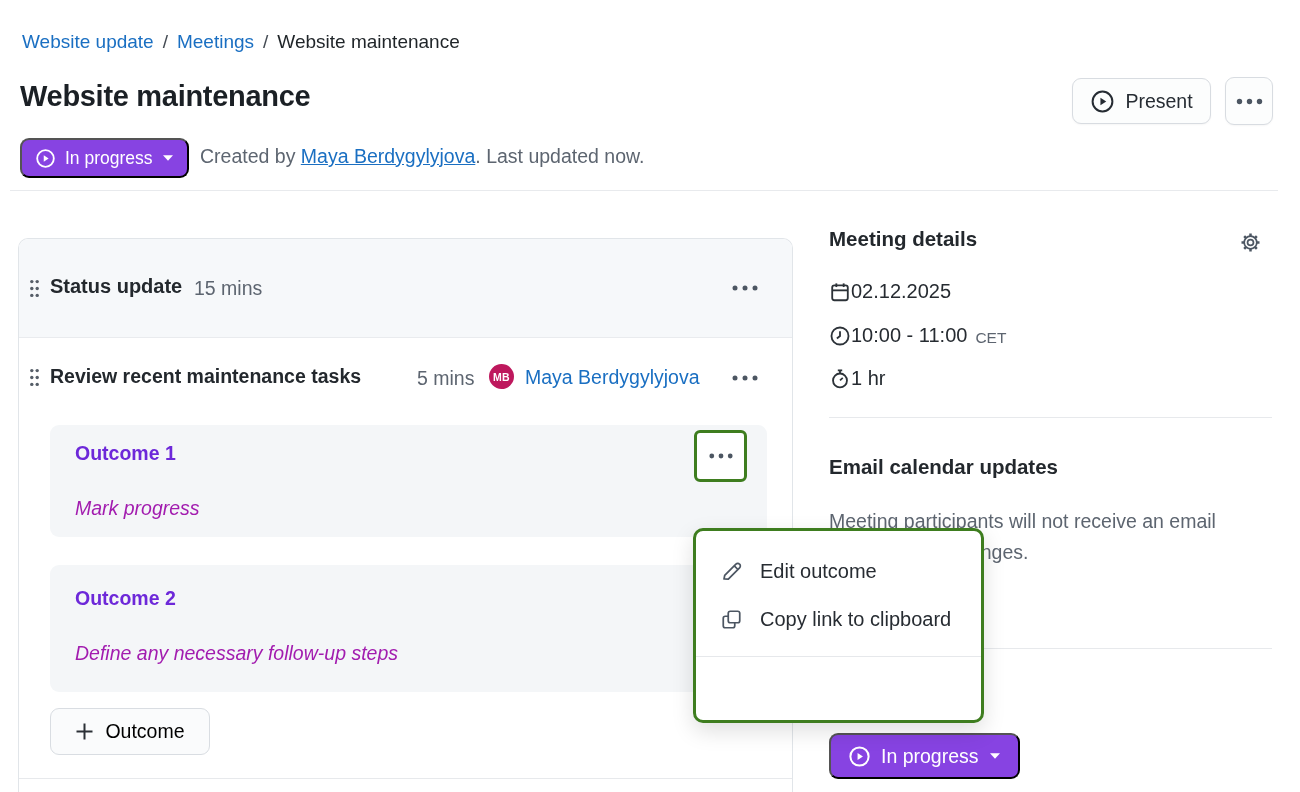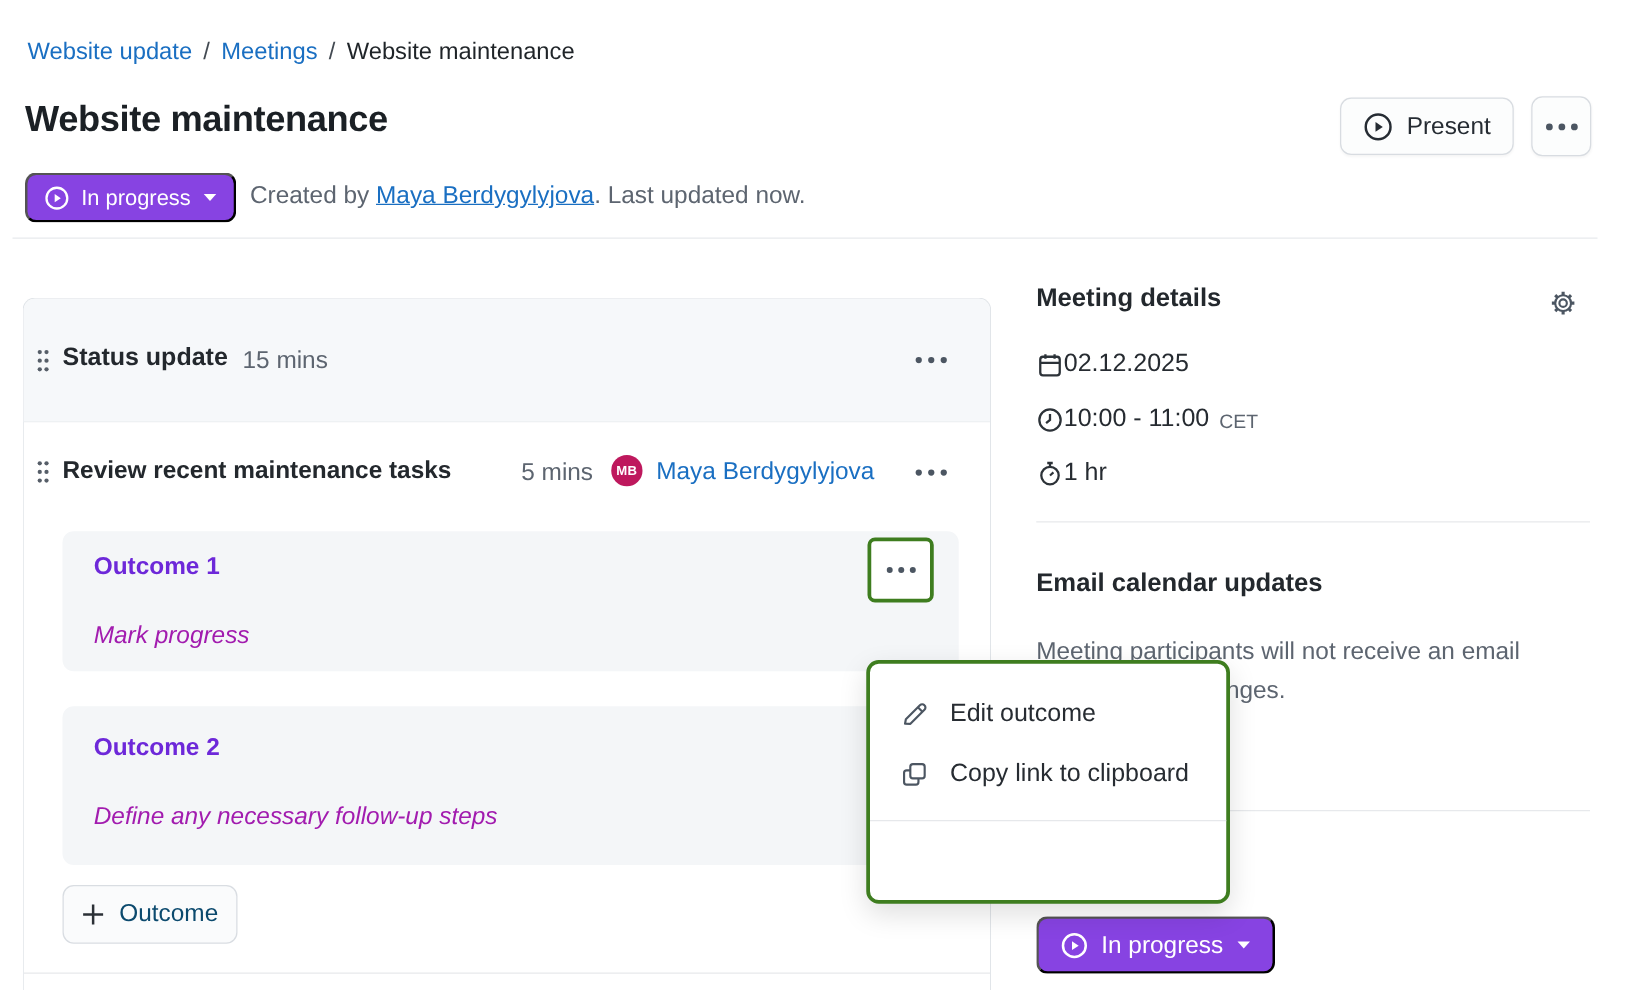--- a/index.html
+++ b/index.html
@@ -48,23 +48,23 @@
 
   .outcome-card { left:31px; width:717px; background:#f4f6f8; border-radius:9px; cursor:text; }
   .outcome-1 { top:186px; height:112px; }
   .outcome-2 { top:326px; height:127px; }
   .outcome-title { position:absolute; left:25px; font-size:19.5px; font-weight:700; color:#6d28d9; }
   .outcome-desc  { position:absolute; left:25px; font-size:19.5px; color:#a21caf;font-style:italic; }
 
   .green-more-btn { position:absolute; left:644px; top:5px; width:53px; height:52px; background:#fff;
     border:3px solid #3e7d1f; border-radius:6px; display:flex; align-items:center; justify-content:center; cursor:pointer; }
 
-  .add-outcome-btn { left:31px; top:469px; width:140px; height:47px; border:1px solid #d9dde2; border-radius:9px;
+  .add-outcome-btn { left:31px; top:469px; width:160px; height:47px; border:1px solid #d9dde2; border-radius:9px;
     background:#fafbfc; display:flex; align-items:center; justify-content:center; gap:11px;
-    font-size:19.5px; color:#0c4a6e; cursor:pointer; }
+    font-size:19.5px; color:#000000; cursor:pointer; }
   .card-bottom-line { left:0; top:539px; width:773px; height:1px; background:#e7e9ec; }
 
   
   .context-menu { left:693px; top:490px; width:291px; height:195px; background:#fff; z-index:10;
     border:3px solid #3e7d1f; border-radius:10px; box-shadow:0 8px 22px rgba(0,0,0,.13); padding-top:16px;margin-top:38px; }
   .menu-item { height:48px; display:flex; align-items:center; padding-left:24px; gap:17px;
     font-size:20px; color:#272c32; cursor:pointer; }
   .menu-item.danger { color:#dd212b; }
   .menu-divider { margin:13px 0 9px 0; height:1px; background:#e6e8eb; }
   .mi-icon { width:23px; height:23px; color:#4c5662; }

